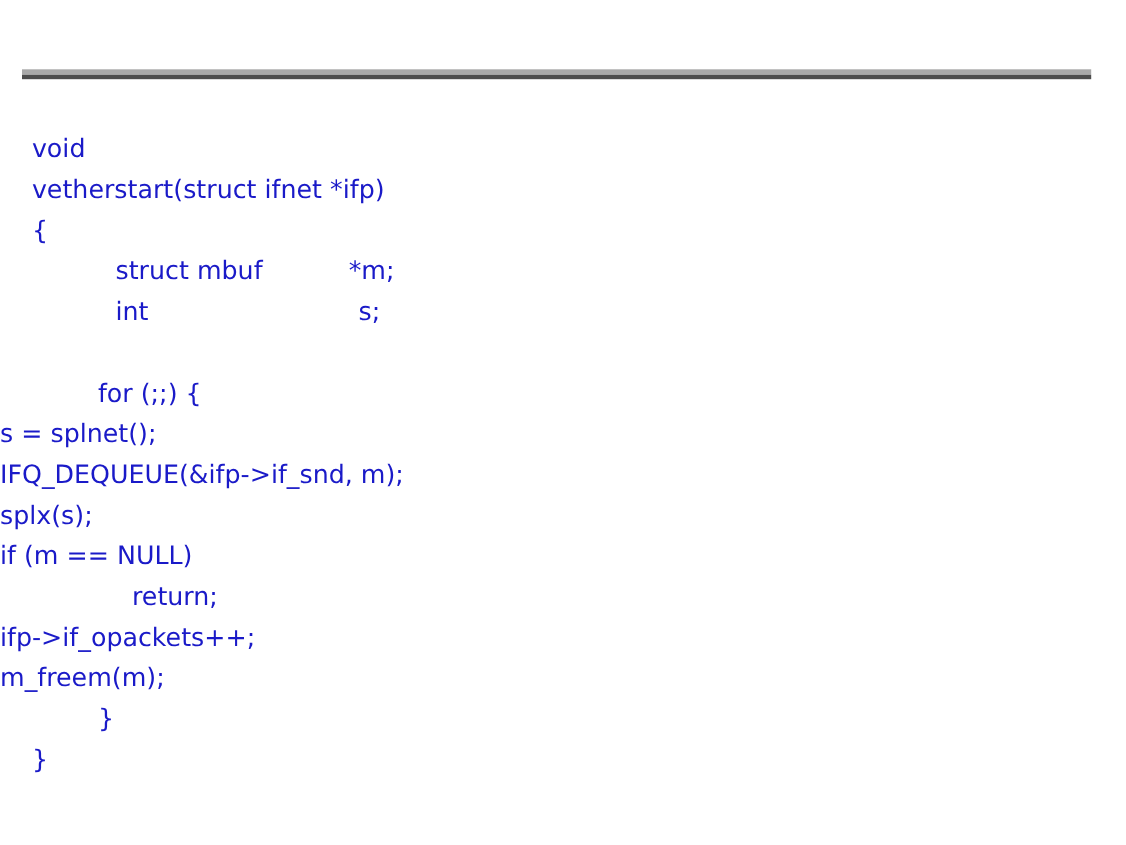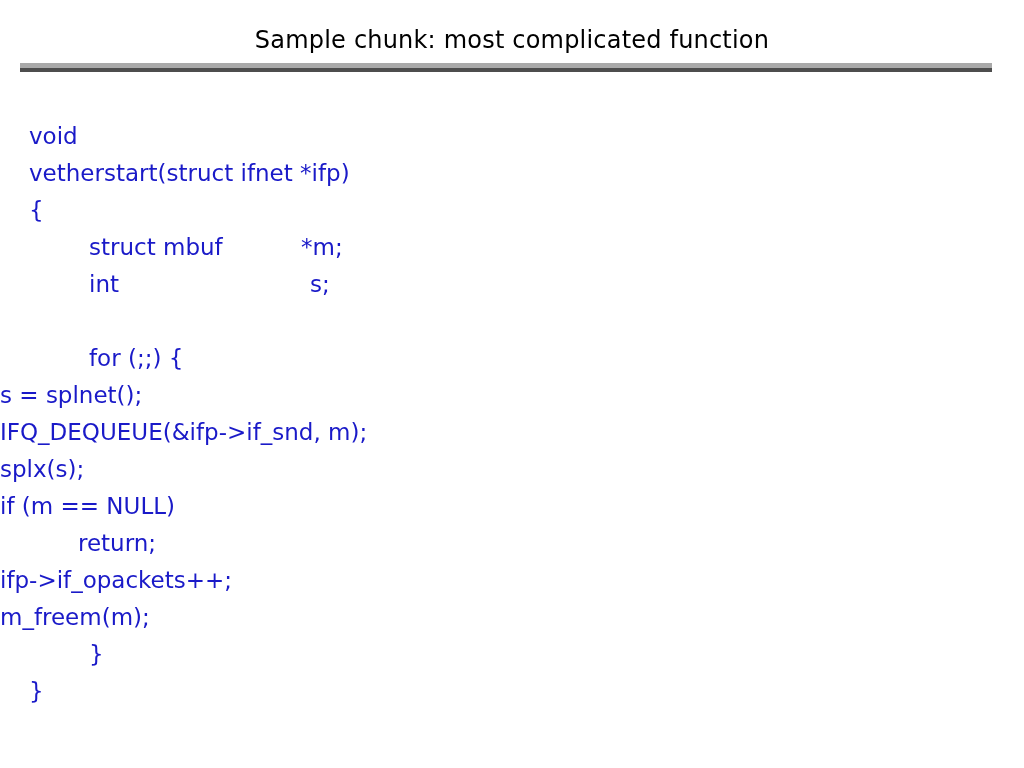--- a/index.html
+++ b/index.html
@@ -80,42 +80,42 @@
     height: 37px;
     white-space: pre;
     color: #1a1ac8;
   }
   .code-line.blank { }
 
   
   .ind0 { padding-left: 29px; }
   .ind1 { padding-left: 89px; }
   .ind2 { }
-  .ind3 { padding-left: 78px; }
+  .ind3 { padding-left: 120px; }
 
   
   .decl {
     position: relative;
+    margin-left: 16px;
   }
   .decl .decl-type {
     display: inline-block;
   }
   .decl .decl-name {
     position: absolute;
     top: 0;
   }
   .decl-name.col-m  { left: 301px; }
   .decl-name.col-s  { left: 310px; }
 </style>
 </head>
 <body>
 
 <div class="slide">
 
-  <div class="slide-title">Sample chunk: most complicated function</div>
 
   <div class="title-rule">
     <div class="rule-top"></div>
     <div class="rule-bottom"></div>
   </div>
 
   <div class="code-body" style="color: rgb(26, 26, 200);"><div class="code-line ind0">void</div><div class="code-line ind0">vetherstart(struct ifnet *ifp)</div><div class="code-line ind0">{</div><div class="code-line ind1 decl"><span class="decl-type">struct mbuf</span><span class="decl-name col-m">*m;</span></div><div class="code-line ind1 decl"><span class="decl-type">int</span><span class="decl-name col-s">s;</span></div><div class="code-line ind0 blank"></div><div class="code-line ind1">for (;;) {</div><div class="code-line ind2">s = splnet();</div><div class="code-line ind2">IFQ_DEQUEUE(&amp;ifp-&gt;if_snd, m);</div><div class="code-line ind2">splx(s);</div><div class="code-line ind2">if (m == NULL)</div><div class="code-line ind3">return;</div><div class="code-line ind2">ifp-&gt;if_opackets++;</div><div class="code-line ind2">m_freem(m);</div><div class="code-line ind1">}</div><div class="code-line ind0">}</div></div>
 
 </div>
 

